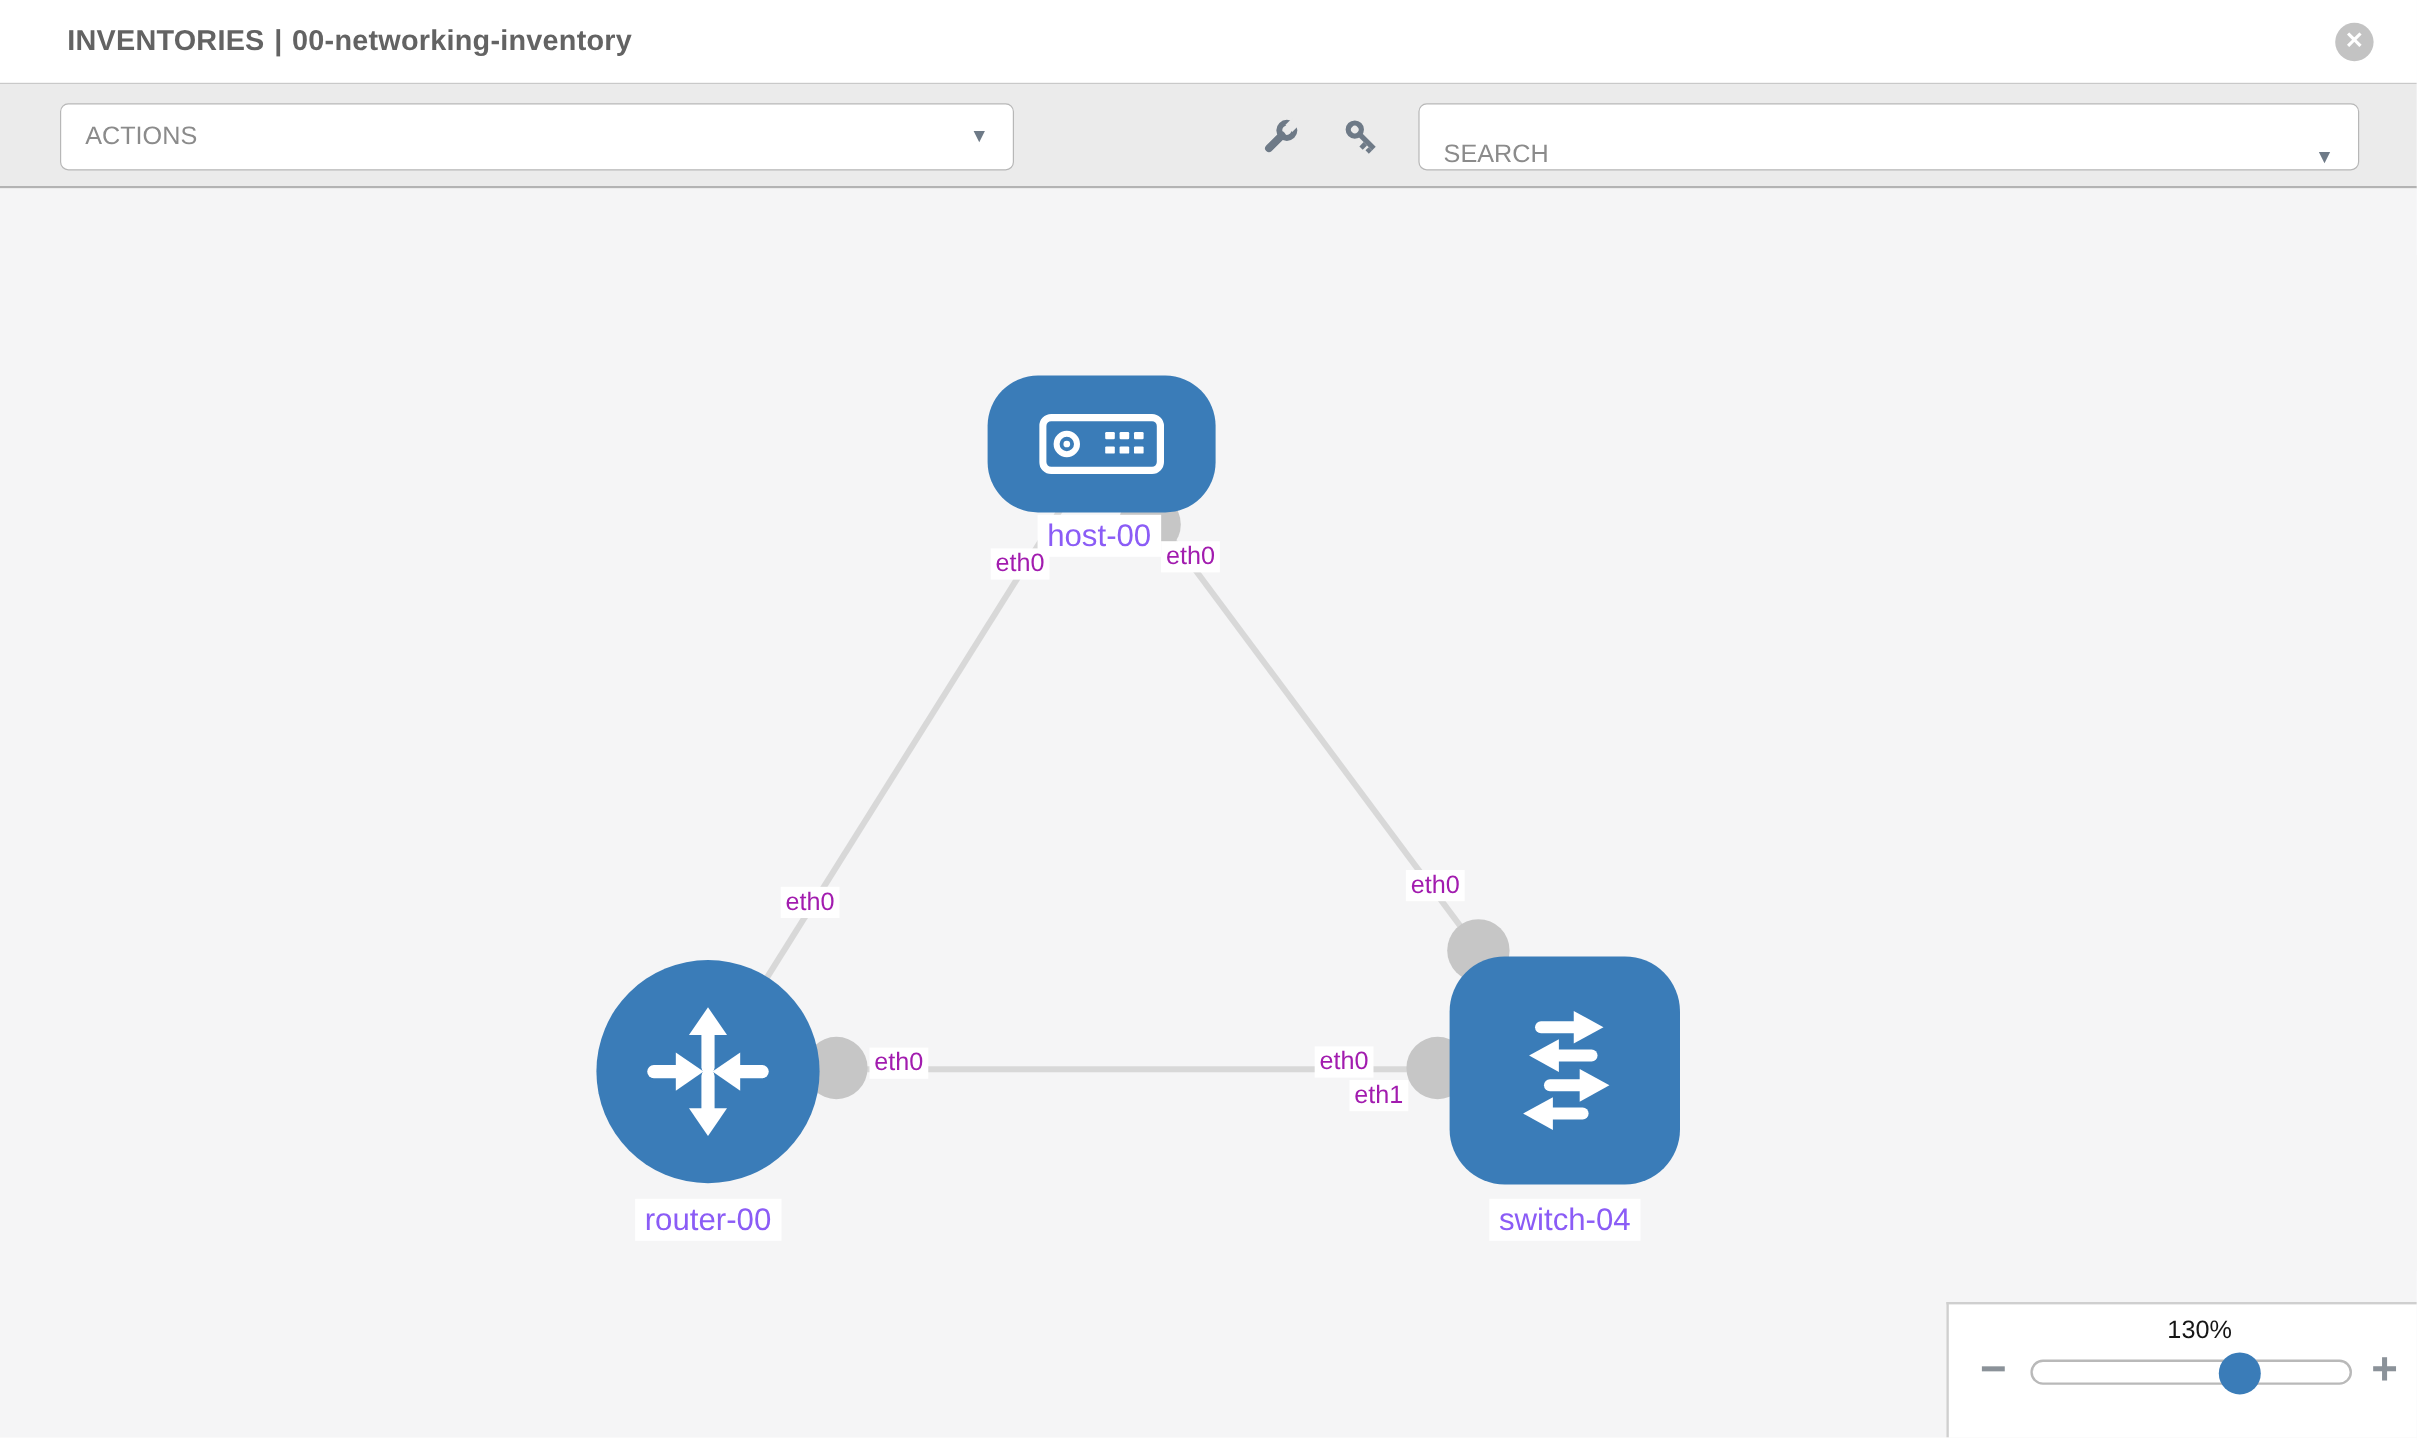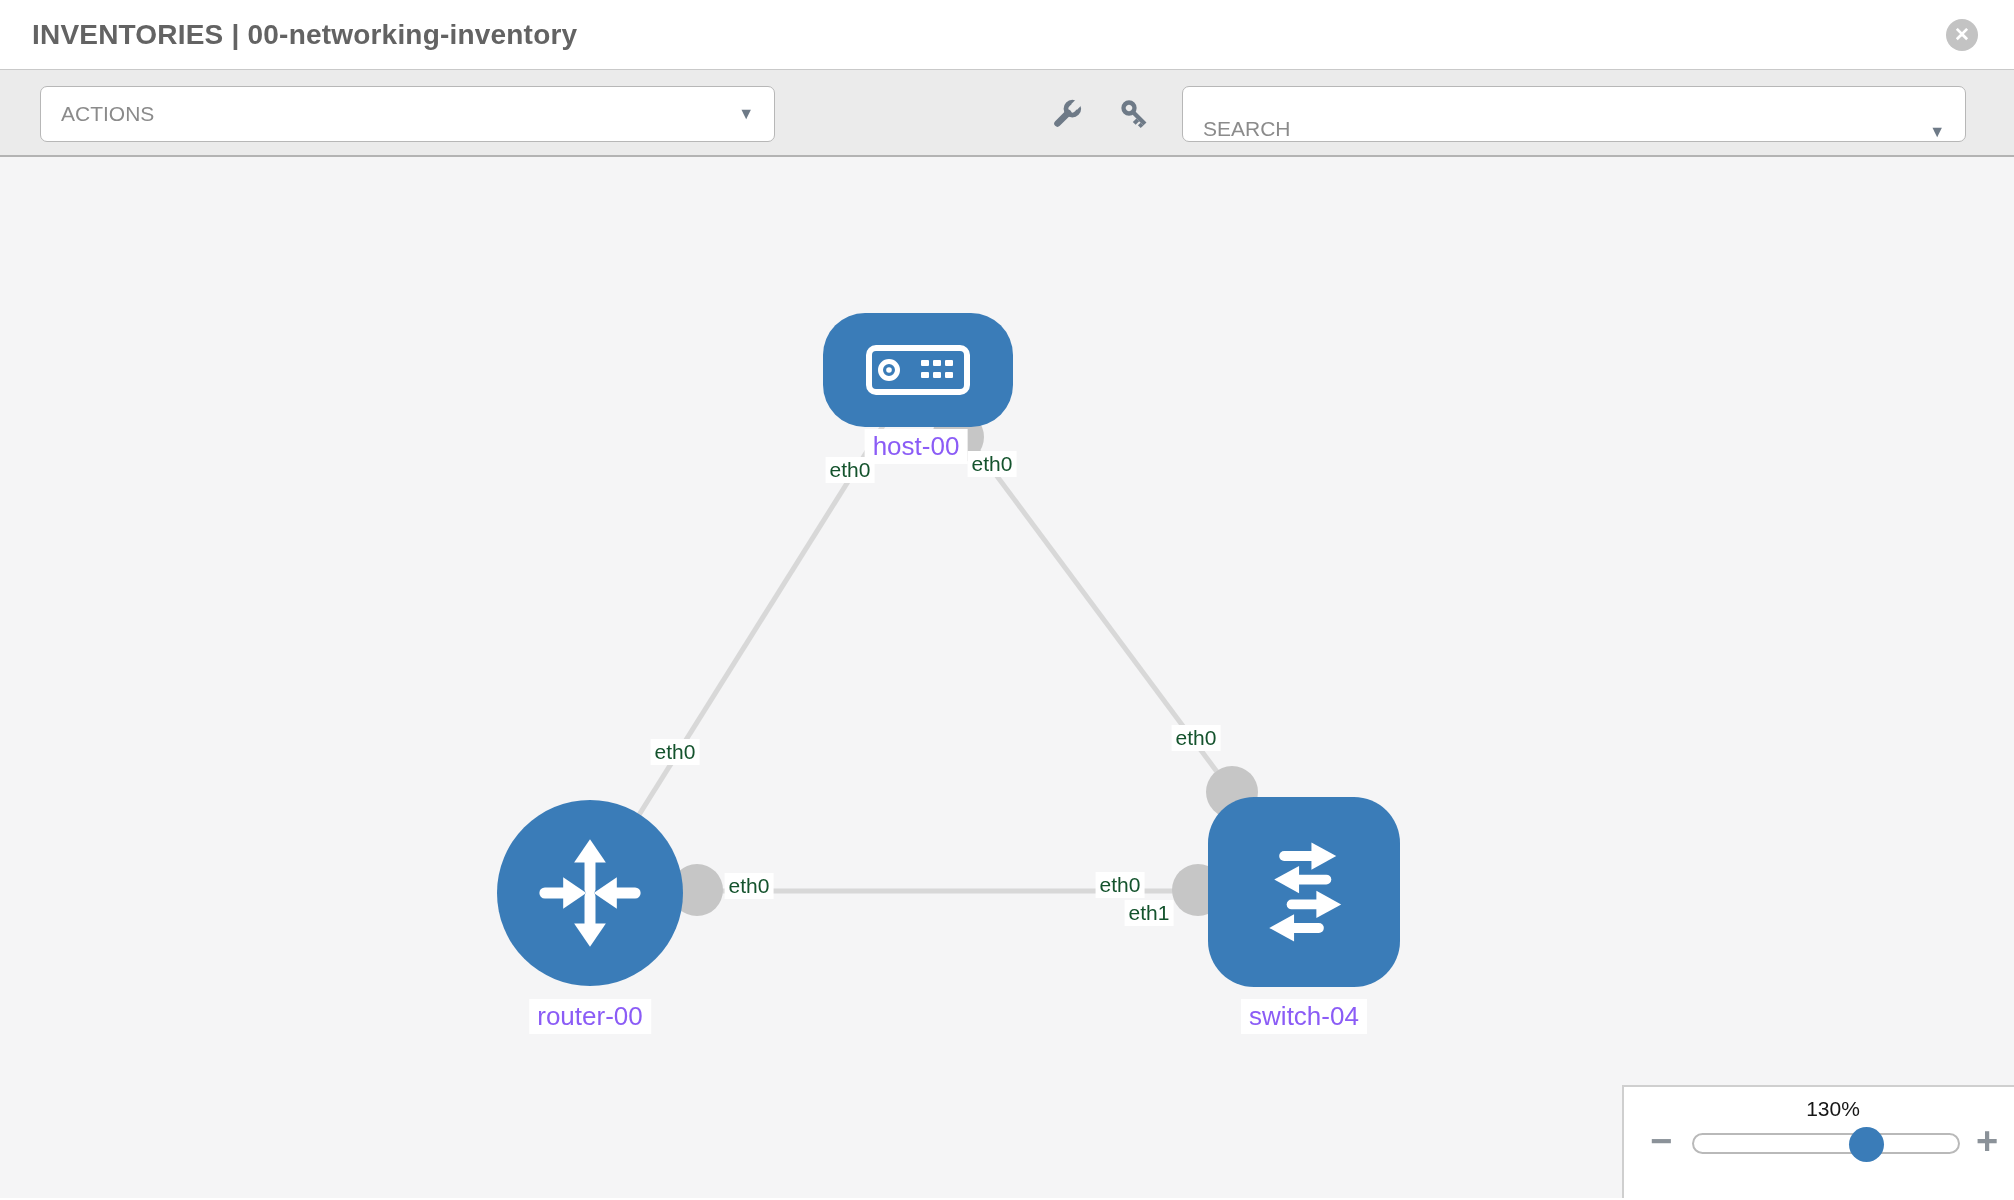--- a/index.html
+++ b/index.html
@@ -1,33 +1,33 @@
 <!DOCTYPE html>
 <html><head>
 <meta charset="utf-8">
 <style>
   * { margin:0; padding:0; box-sizing:border-box; }
   html,body { width:2014px; height:1200px; overflow:hidden; }
   body { font-family:"Liberation Sans", sans-serif; background:#fff; position:relative; }
 
   
   .titlebar { position:relative; height:70px; background:#ffffff; border-bottom:1px solid #c9c9c9; }
-  .titlebar .title { position:absolute; left:32px; top:50%; transform:translateY(-50%);
-      font-size:28px; font-weight:700; color:#636363; letter-spacing:.2px; }
+  .titlebar .title { position:absolute; left:56px; top:50%; transform:translateY(-50%);
+      font-size:24px; font-weight:700; color:#636363; letter-spacing:.2px; }
   .titlebar .title .sep { padding:0 8px; font-weight:700; }
   .close-btn { position:absolute; right:36px; top:19px; width:32px; height:32px; border-radius:50%;
       background:#c3c3c3; color:#ffffff; font-size:19px; font-weight:900; line-height:32px;
       text-align:center; cursor:pointer; }
 
   
   .toolbar { position:relative; height:87px; background:#ebebeb; border-bottom:2px solid #b3b3b3; }
   .dropdown { position:absolute; top:16px; height:56px; background:#fff; border:1px solid #b7b7b7;
       border-radius:7px; display:flex; align-items:center; justify-content:space-between;
       padding:0 20px; color:#8b8b8b; font-size:21px; cursor:pointer; }
-  .dropdown.actions { left:40px; width:735px; }
+  .dropdown.actions { left:50px; width:795px; }
   .dropdown.search  { left:1182px; width:784px;align-items:flex-end; }
   .caret { color:#6e7a87; font-size:16px; }
   .tool-icon { position:absolute; top:27px; width:36px; height:36px; cursor:pointer; }
   .tool-icon.wrench { left:1048px; }
   .tool-icon.key    { left:1118px; }
 
   
   .canvas { position:relative; height:1041px; background:#f5f5f6; overflow:hidden; }
   .net-svg { position:absolute; left:0; top:0; z-index:1; }
 
@@ -36,21 +36,21 @@
   .node.router { left:497px; top:643px; width:186px; height:186px; border-radius:50%; }
   .node.switch { left:1208px; top:640px; width:192px; height:190px; border-radius:46px; }
 
   .node-label { position:absolute; z-index:4; transform:translateX(-50%); background:#ffffff;
       color:#8b5cf6; font-size:26px; padding:2px 8px; white-space:nowrap; }
   .nl-host   { left:916px; top:272px; }
   .nl-router { left:590px; top:842px; }
   .nl-switch { left:1304px; top:842px; }
 
   .iface-label { position:absolute; z-index:4; transform:translate(-50%,-50%); background:#ffffff;
-      color:#14532d; font-size:21px; padding:1px 4px; white-space:nowrap; }
+      color:#a21caf; font-size:21px; padding:1px 4px; white-space:nowrap; }
   .if-0 { left:850px;  top:313px; }
   .if-1 { left:992px;  top:307px; }
   .if-2 { left:675px;  top:595px; }
   .if-3 { left:749px;  top:729px; }
   .if-4 { left:1196px; top:581px; }
   .if-5 { left:1120px; top:728px; z-index:4; }
   .if-6 { left:1149px; top:756px; z-index:5; }
 
   
   .zoom-panel { position:absolute; left:1622px; top:928px; width:420px; height:113px; z-index:6;

